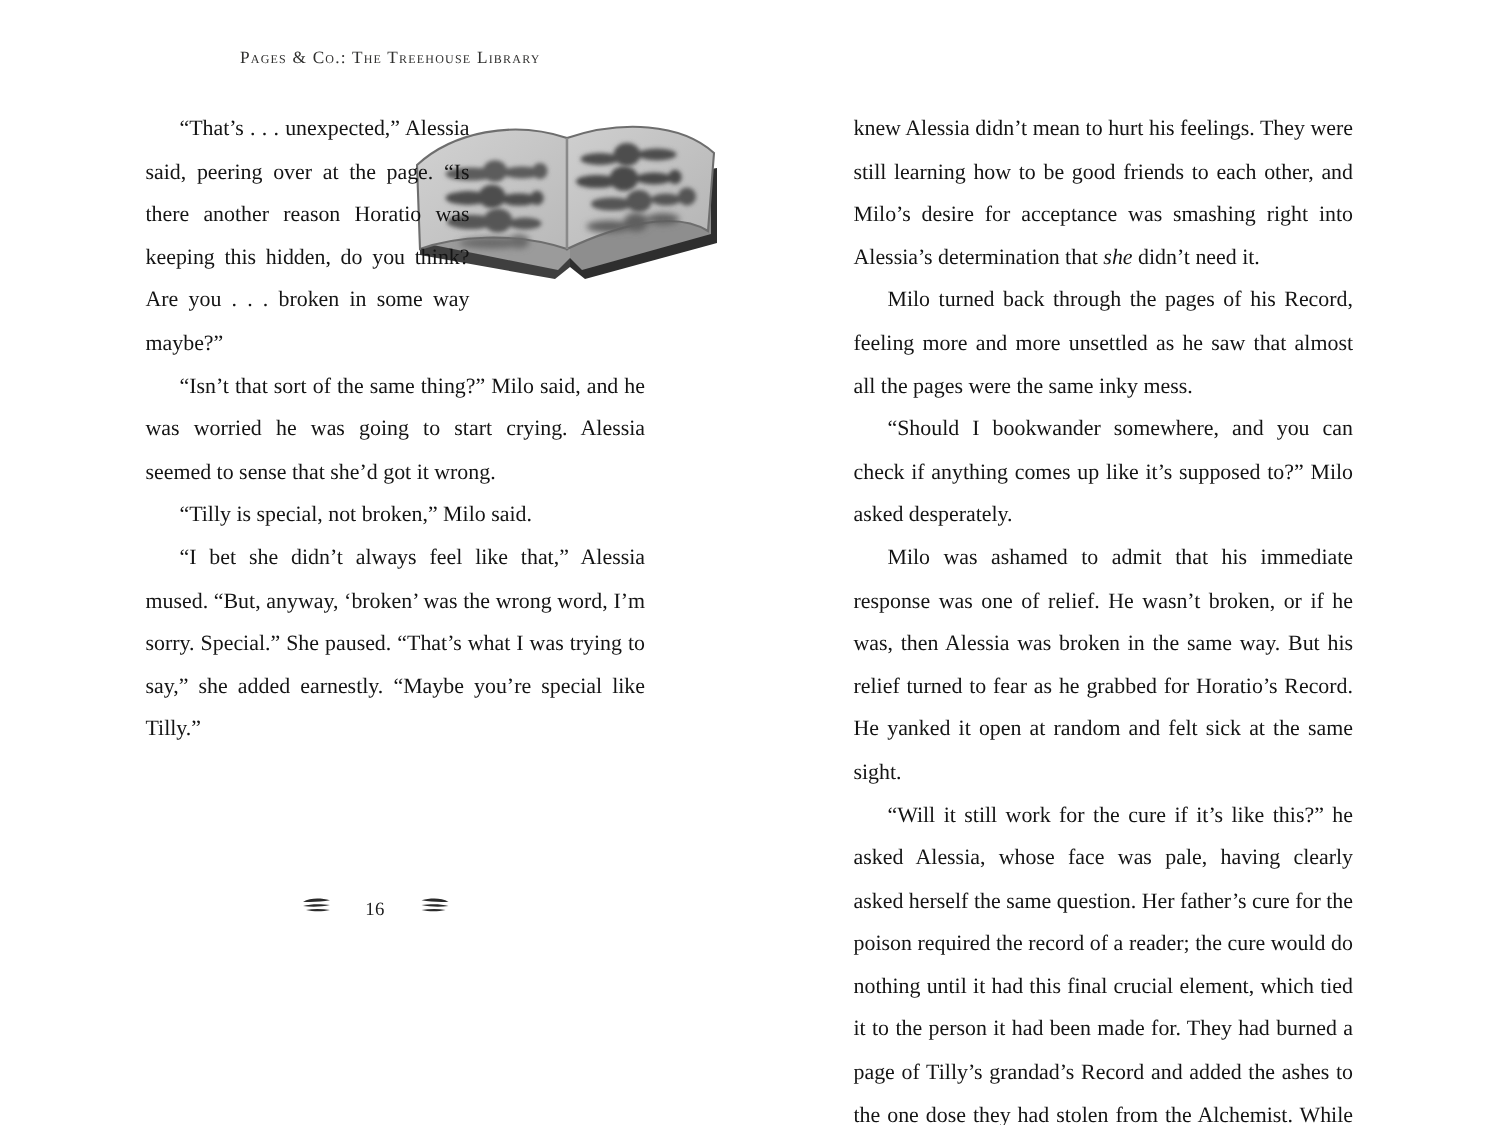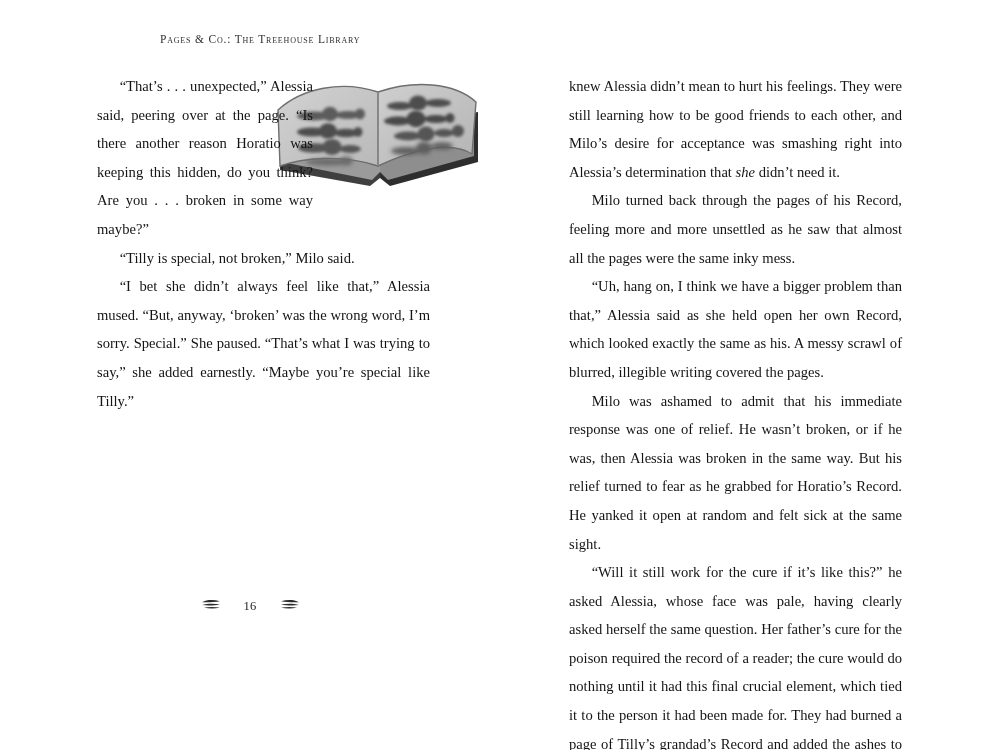--- a/index.html
+++ b/index.html
@@ -184,20 +184,21 @@
           <ellipse cx="170" cy="88" rx="11" ry="3.8"></ellipse>
         </g>
       </svg>
     </div>
 
     <div class="column col-left">
 
       <p class="para-wrapped">“That’s . . . unexpected,” Alessia said, peering over at the page. “Is there another reason Horatio was keeping this hidden, do you think? Are you . . . broken in some way maybe?”</p>
 
 
+      <p>“Isn’t that sort of the same thing?” Milo said, and he was worried he was going to start crying. Alessia seemed to sense that she’d got it wrong.</p>
       <p>“Tilly is special, not broken,” Milo said.</p>
       <p>“I bet she didn’t always feel like that,” Alessia mused. “But, anyway, ‘broken’ was the wrong word, I’m sorry. Special.” She paused. “That’s what I was trying to say,” she added earnestly. “Maybe you’re special like Tilly.”</p>
 
     </div>
 
     <div class="folio">
       <span class="orn">
         <svg width="20" height="12" viewBox="0 0 20 12" xmlns="http://www.w3.org/2000/svg">
           <g fill="#2b2b2b">
             <path d="M1,3.2 C6,0.4 13,0.6 19,2.2 C13.5,3.2 6.5,3.6 1,3.2 Z"></path>
@@ -219,20 +220,20 @@
     </div>
   </div>
 
   <div class="page">
 
     <div class="column col-right" style="left:69px;">
 
       <p class="noindent"><span>knew Alessia didn’t mean to hurt his feelings. They were still learning how to be good friends to each other, and Milo’s desire for acceptance was smashing right into Alessia’s determination that </span><i>she</i><span> didn’t need it.</span></p>
 
       <p>Milo turned back through the pages of his Record, feeling more and more unsettled as he saw that almost all the pages were the same inky mess.</p>
-      <p>“Uh, hang on, I think we have a bigger problem than that,” Alessia said as she held open her own Record, which looked exactly the same as his. A messy scrawl of blurred, illegible writing covered the pages.</p>
+      <p>“Should I bookwander somewhere, and you can check if anything comes up like it’s supposed to?” Milo asked desperately.</p>
       <p>Milo was ashamed to admit that his immediate response was one of relief. He wasn’t broken, or if he was, then Alessia was broken in the same way. But his relief turned to fear as he grabbed for Horatio’s Record. He yanked it open at random and felt sick at the same sight.</p>
       <p>“Will it still work for the cure if it’s like this?” he asked Alessia, whose face was pale, having clearly asked herself the same question. Her father’s cure for the poison required the record of a reader; the cure would do nothing until it had this final crucial element, which tied it to the person it had been made for. They had burned a page of Tilly’s grandad’s Record and added the ashes to the one dose they had stolen from the Alchemist. While Milo had undeniably rather complicated</p>
     </div>
 
   </div>
 
 </div>
 
 </body></html>

